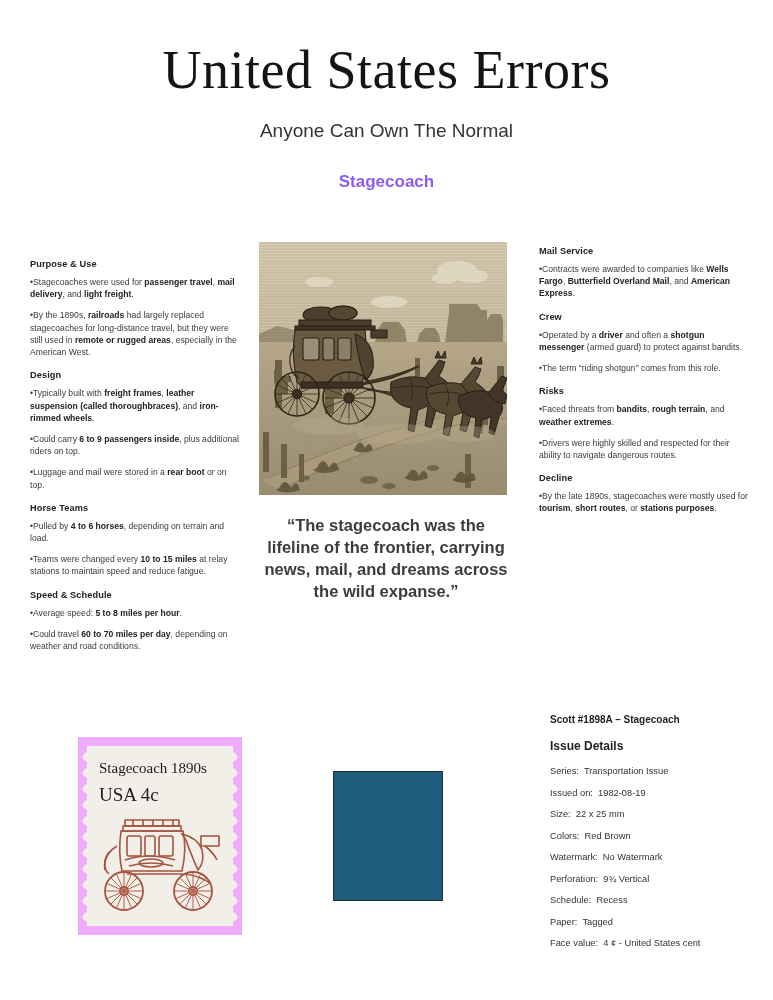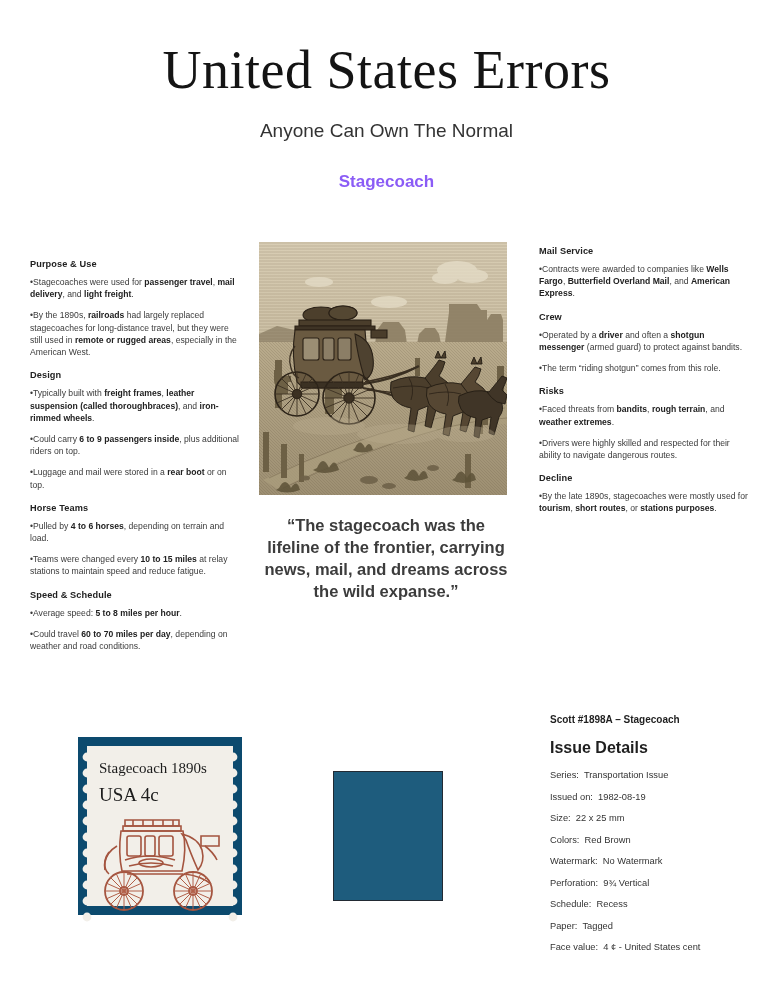--- a/index.html
+++ b/index.html
@@ -99,22 +99,22 @@
     line-height: 1.33;
     color: #3c3c3c;
   }
 
   
   .stamp-wrap {
     position: absolute;
     left: 78px;
     top: 737px;
     width: 164px;
-    height: 178px;
-    background: #0c4a6e;
+    height: 198px;
+    background: #f0abfc;
     padding: 12px;
     box-sizing: border-box;
   }
   .stamp-inner {
     position: absolute;
     left: 9px;
     top: 9px;
     right: 9px;
     bottom: 9px;
     background: #f2efe9;
@@ -172,21 +172,21 @@
     margin-left: 11px;
   }
   .details .scott {
     font-size: 10px;
     font-weight: 700;
     color: #1f1f1f;
     margin-bottom: 14px;
     white-space: nowrap;
   }
   .details .dh {
-    font-size: 16px;
+    font-size: 12px;
     font-weight: 700;
     color: #1f1f1f;
     margin-bottom: 13px;
   }
   .details .row {
     margin-bottom: 11.5px;
     white-space: nowrap;
   }
   .details .row .k { color: #333; }
   .details .row .v { color: #333; }

